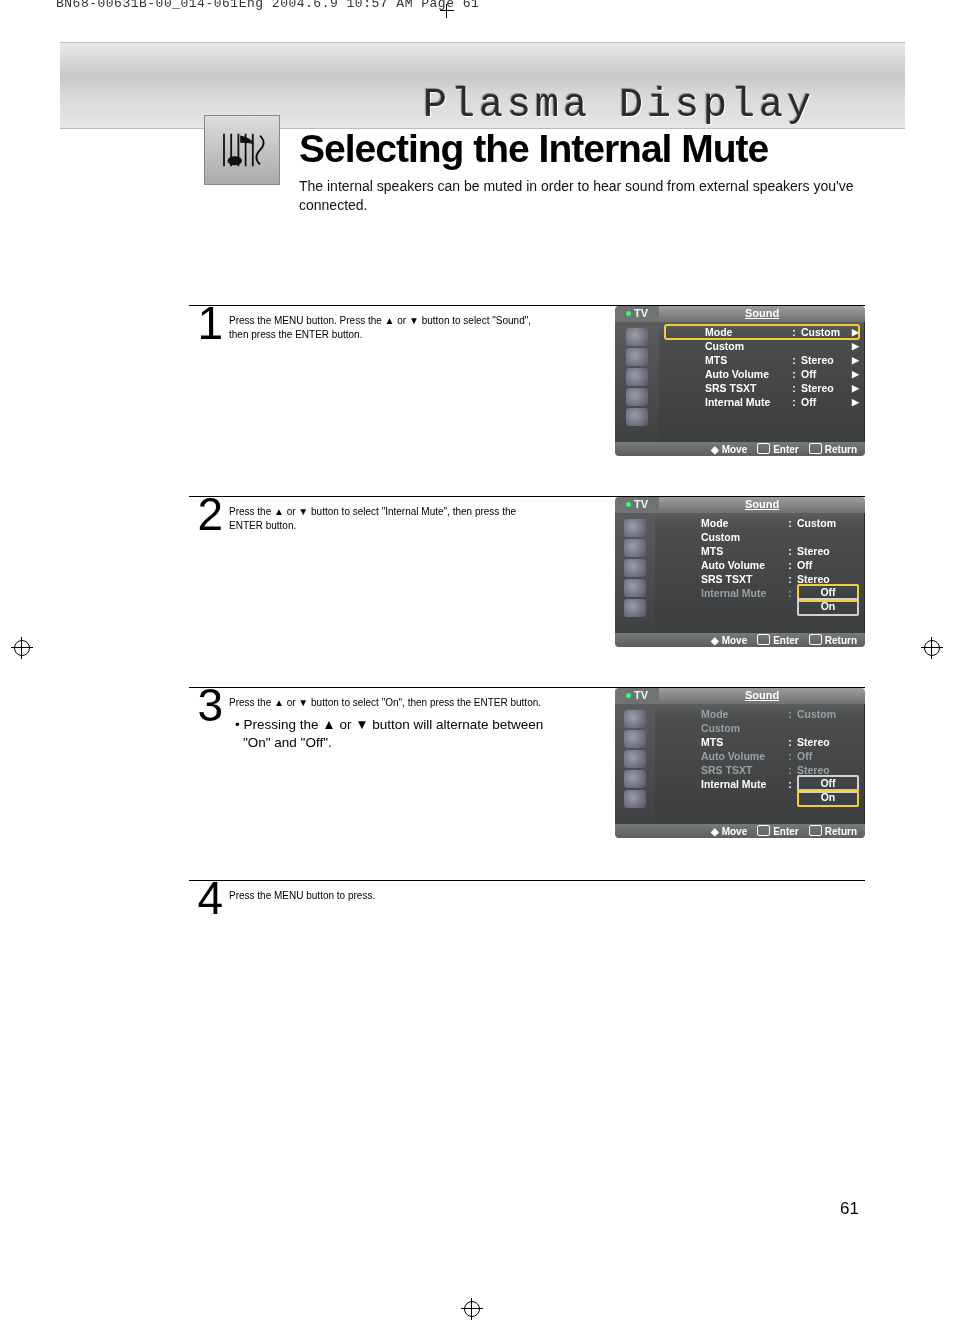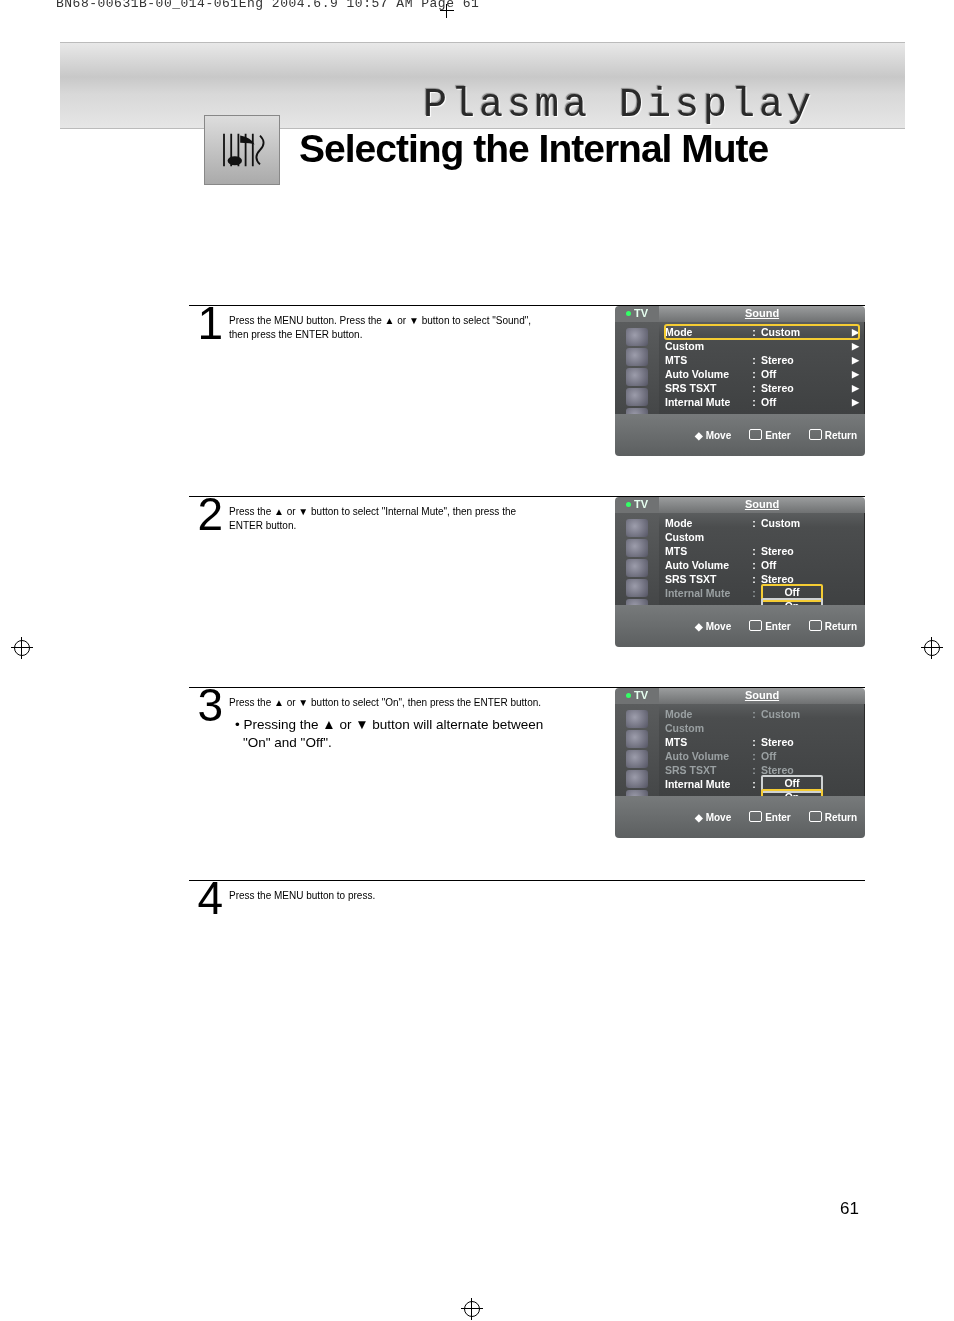--- a/index.html
+++ b/index.html
@@ -65,30 +65,30 @@
     box-shadow: 0 0 0 1px #2b2b2b inset;
   }
   .osd-hdr { display:flex; height:16px; font-weight:bold;}
   .osd-hdr .tv { width:44px; text-align:center; background:#707273; border-radius:4px 0 0 0; padding-top:1px; color:#e6fff0;}
   .osd-hdr .tv .dot{ width:5px; height:5px; background:#3f6; border-radius:50%; display:inline-block; margin-right:3px; vertical-align:1px;}
   .osd-hdr .sound { flex:1; text-align:center; background: linear-gradient(#9b9d9e,#6f7172); border-radius:0 4px 0 0; padding-top:1px; text-decoration: underline;}
   .osd-body { display:flex; height: calc(100% - 30px);}
   .osd-left { width:44px; text-align:center; padding-top:4px; background: linear-gradient(#5a5c5d,#3e4041);}
   .osd-left .ic { width:22px; height:18px; margin:2px auto; background: radial-gradient(circle at 40% 40%, #aab, #556); border-radius:3px; opacity:.85;}
   .osd-menu { flex:1; padding: 3px 6px 2px 6px; position:relative;}
-  .osd-row { display:flex; height:14px; align-items:center; font-weight:600; font-size:10.5px;}
+  .osd-row { display:flex; height:14px; align-items:center; font-weight:600; font-size:10.5px;padding-left:40px;}
   .osd-row .lbl { width: 86px;}
   .osd-row .col { width: 6px; text-align:center;}
   .osd-row .val { flex:1; padding-left: 4px;}
   .osd-row .caret { width:10px; text-align:right; font-size:9px;}
   .osd-row.dim .lbl, .osd-row.dim .col, .osd-row.dim .val { color:#9aa0a2;}
   .osd-row.sel { outline: 2px solid #f5cc33; outline-offset:-1px; border-radius:2px;}
   .osd-opt { display:inline-block; border:2px solid #f5cc33; color:#fff; font-weight:700; font-size:10.5px; padding:0 14px; height:14px; line-height:13px; border-radius:2px; text-align:center; min-width:30px;}
   .osd-opt.plain { border-color:#cfd2d3;}
-  .osd-footer { position:absolute; left:0; right:0; bottom:0; height:14px; background: linear-gradient(#777a7b,#5c5f60); display:flex; align-items:center; justify-content:flex-end; gap:18px; padding: 14px 8px; font-size:10px; border-radius:0 0 4px 4px;}
+  .osd-footer { position:absolute; left:0; right:0; bottom:0; height:14px; background: linear-gradient(#777a7b,#5c5f60); display:flex; align-items:center; justify-content:flex-end; gap:10px; padding: 0 8px; font-size:10px; border-radius:0 0 4px 4px;}
   .osd-footer .fico { display:inline-block; width:11px; height:9px; border:1px solid #fff; border-radius:2px; margin-right:3px; vertical-align:-1px;}
   .osd-footer .updn { display:inline-block; font-size:10px; margin-right:3px;}
   .osd-footer span { font-weight:700;}
 
   .page-num { position:absolute; bottom:92px; right:46px; font-size:17px;}
 </style>
 </head>
 <body>
 
 <div class="print-hdr">BN68-00631B-00_014-061Eng  2004.6.9  10:57 AM  Page 61</div>
@@ -113,20 +113,21 @@
           <path d="M28 42 L28 14 Q40 16 44 24 Q40 22 28 22" fill="#111"></path>
         </g>
     <g fill="none" stroke="#111" stroke-width="2">
           <path d="M50 14 Q58 22 50 30 Q42 38 50 46"></path>
         </g>
     </svg>
   </div>
 
   <div class="title-block">
     <h1 class="title-h1">Selecting the Internal Mute</h1>
+    <div class="intro">The internal speakers can be muted in order to hear sound from external speakers you've connected.</div>
   </div>
 
   <div class="steps">
 
     <div class="step h1">
       <div class="step-num">1</div>
       <div class="step-text">Press the MENU button. Press the ▲ or ▼ button to select "Sound", then press the ENTER button.</div>
 
       <div class="osd">
         <div class="osd-hdr">

